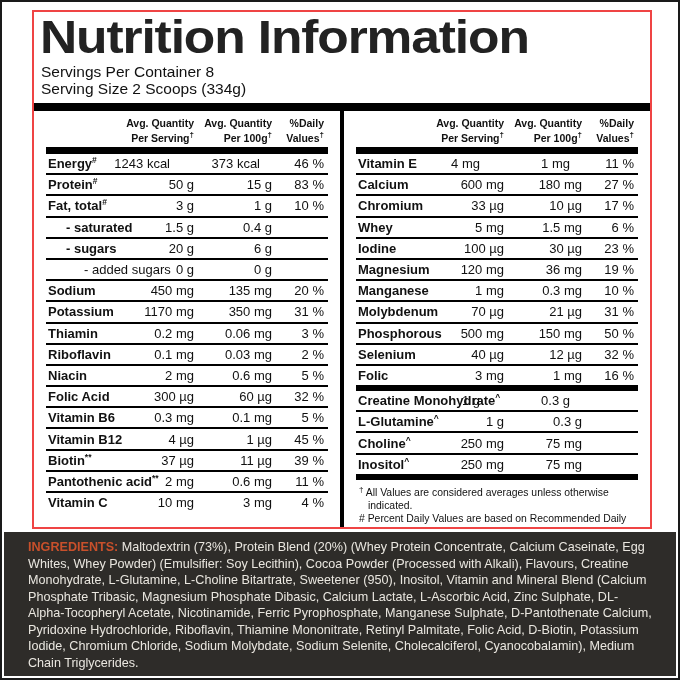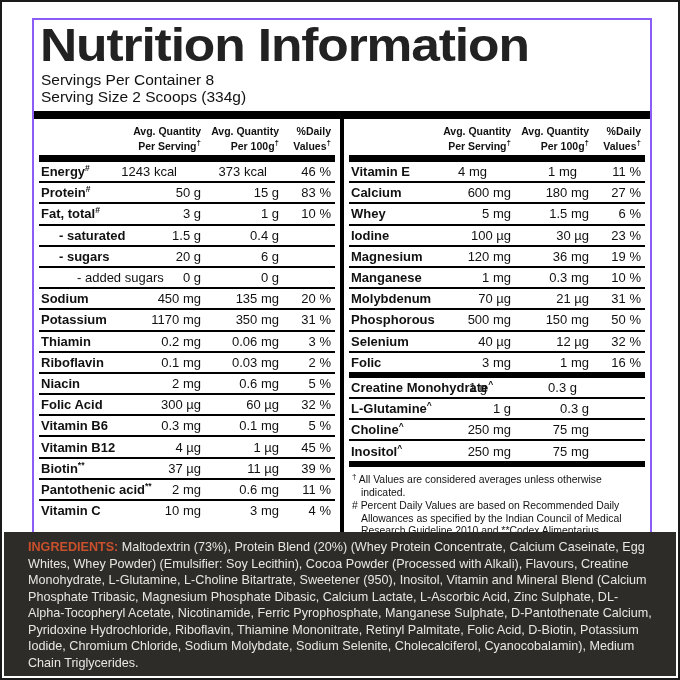--- a/index.html
+++ b/index.html
@@ -1,32 +1,32 @@
 <!DOCTYPE html>
 <html style="--accent: #c8502b; --ing-bg: #2e2c29; --ing-text: #eae7e0;"><head>
 <meta charset="utf-8">
 <style>
   html,body{margin:0;padding:0;background:#fff;}
   body{width:680px;height:680px;font-family:"Liberation Sans",sans-serif;color:#111;}
   .page{position:relative;width:680px;height:680px;box-sizing:border-box;border:2px solid #1a1a1a;background:#fff;overflow:hidden;}
 
   
-  .label-frame{position:absolute;left:30px;top:16px;width:620px;height:519px;box-sizing:border-box;
-    border:2px solid #8b5cf6;display:flex;flex-direction:column;overflow:hidden;background:#fff;}
+  .label-frame{position:absolute;left:30px;top:8px;width:620px;height:519px;box-sizing:border-box;
+    border:2px solid #ef4444;display:flex;flex-direction:column;overflow:hidden;background:#fff;}
   .page-title{margin:1px 2px 0 6px;font-size:46px;font-weight:bold;line-height:48px;letter-spacing:-1px;
     color:#222;transform:scaleX(1.12);transform-origin:left center;white-space:nowrap;}
   .serving-line{margin:0 0 0 7px;font-size:15.5px;line-height:17px;color:#111;}
   .serving-line.first{margin-top:2px;}
   .hbar-top{height:8px;background:#000;margin-top:6px;flex:0 0 auto;}
   .hbar{height:7px;background:#000;flex:0 0 auto;}
   .hbar.thin{height:6px;}
 
   .tables{flex:1;display:flex;align-items:stretch;min-height:0;}
   .v-divider{width:4px;background:#000;flex:0 0 auto;}
-  .table-col{flex:1;display:flex;flex-direction:column;min-width:0;padding:0 5px;overflow:hidden;}
+  .table-col{flex:1;display:flex;flex-direction:column;min-width:0;padding:0 12px;overflow:hidden;}
 
   .col-headers{display:flex;align-items:flex-end;height:33px;padding-bottom:3px;flex:0 0 auto;}
   .col-headers .cell{font-size:10.5px;font-weight:bold;line-height:11.5px;text-align:center;white-space:nowrap;}
   .cell.name{flex:1 1 auto;min-width:0;text-align:left;white-space:nowrap;overflow:visible;}
   .cell.v1{flex:0 0 80px;text-align:right;}
   .cell.v2{flex:0 0 78px;text-align:right;}
   .cell.dv{flex:0 0 52px;text-align:right;padding-right:4px;}
 
   .rows{flex:0 0 auto;}
   .t-row{display:flex;align-items:center;height:19.2px;font-size:13px;border-top:2px solid #000;}
@@ -192,20 +192,26 @@
               <span class="cell v2">1 mg</span>
               <span class="cell dv">11 %</span>
             </div>
             <div class="t-row">
               <span class="cell name">Calcium</span>
               <span class="cell v1">600 mg</span>
               <span class="cell v2">180 mg</span>
               <span class="cell dv">27 %</span>
             </div>
             <div class="t-row">
+              <span class="cell name">Chromium</span>
+              <span class="cell v1">33 µg</span>
+              <span class="cell v2">10 µg</span>
+              <span class="cell dv">17 %</span>
+            </div>
+            <div class="t-row">
               <span class="cell name">Whey</span>
               <span class="cell v1">5 mg</span>
               <span class="cell v2">1.5 mg</span>
               <span class="cell dv">6 %</span>
             </div>
             <div class="t-row">
               <span class="cell name">Iodine</span>
               <span class="cell v1">100 µg</span>
               <span class="cell v2">30 µg</span>
               <span class="cell dv">23 %</span>

